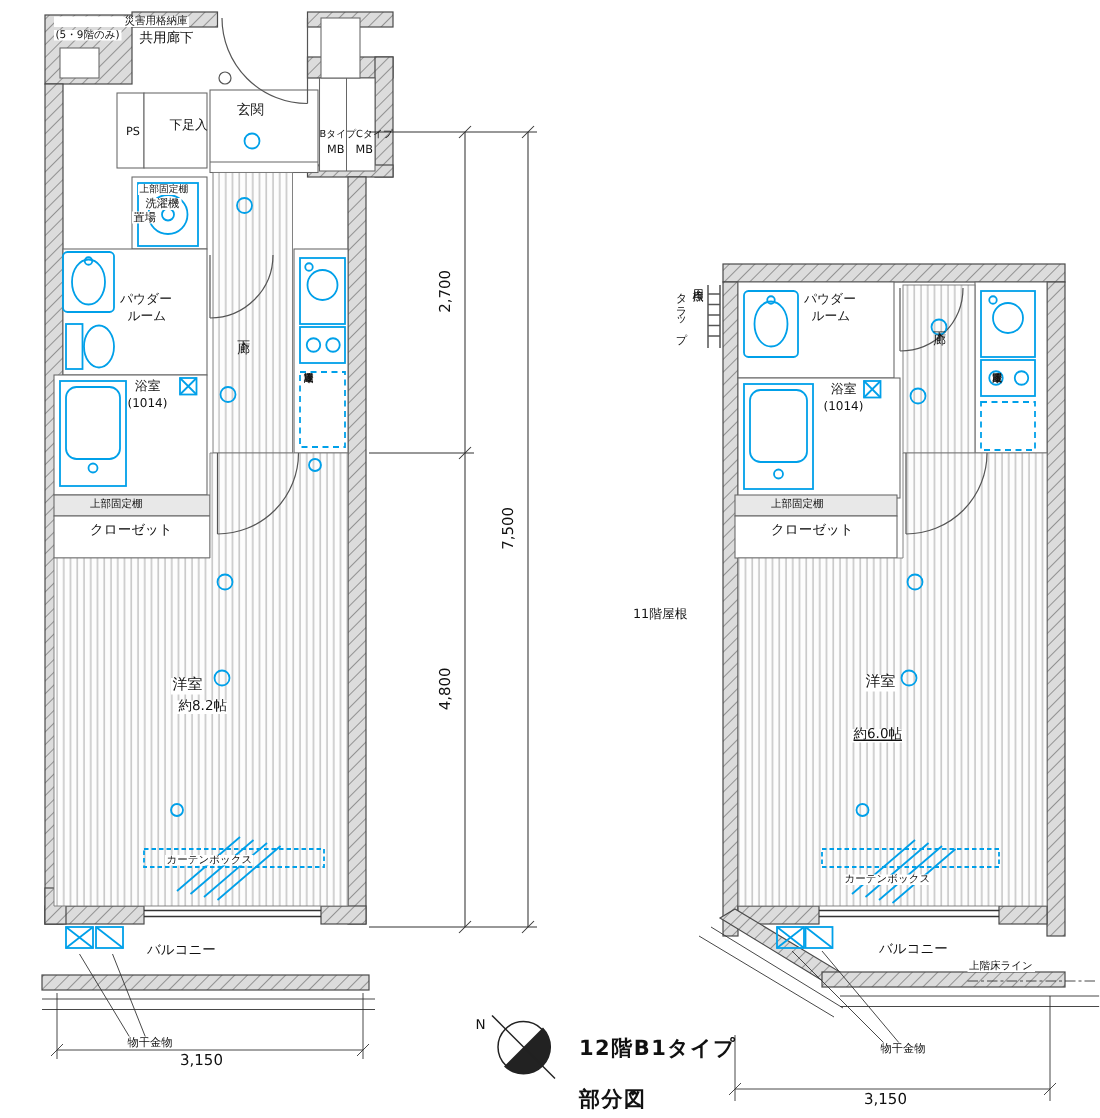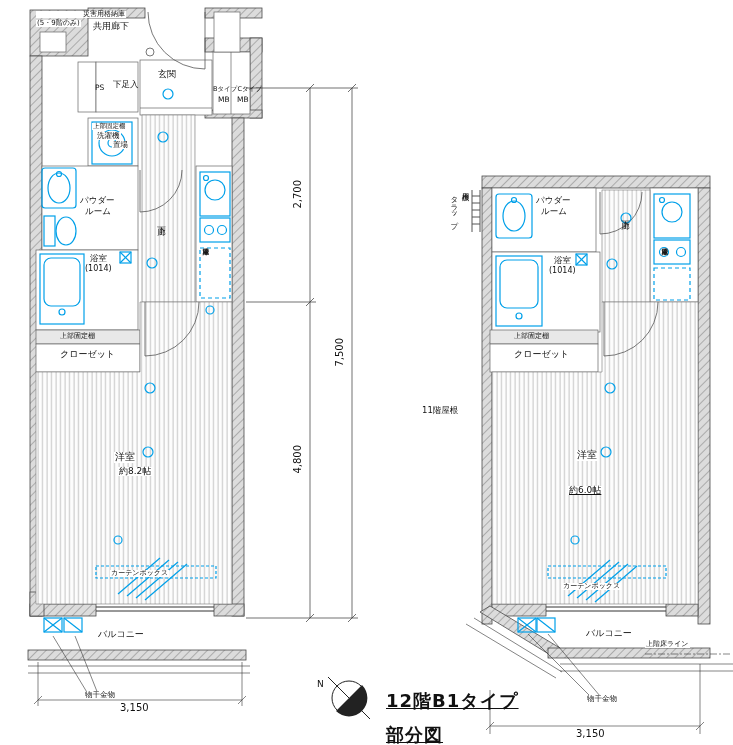--- a/index.html
+++ b/index.html
@@ -2,21 +2,21 @@
 <html><head>
 <meta charset="utf-8">
 <style>
   html,body{margin:0;padding:0;background:#fff;}
   .canvas{position:relative;width:733px;height:745px;background:#ffffff;overflow:hidden;
           font-family:"DejaVu Sans","Liberation Sans",sans-serif;}
   svg{position:absolute;left:0;top:0;}
   .lbl{position:absolute;color:#111;white-space:nowrap;line-height:1.05;}
   .f6{font-size:6.5px}.f7{font-size:7px}.f75{font-size:7.5px}.f8{font-size:8px}
   .f85{font-size:8.5px}.f9{font-size:9px}.f10{font-size:10px}
-  .f13{font-size:18px;font-weight:600;letter-spacing:1px;text-decoration:underline;}
+  .f13{font-size:14px;font-weight:600;letter-spacing:1px;}
   .vtext{writing-mode:vertical-rl;text-orientation:upright;}
   .rot{transform:rotate(-90deg);}
   .bg{background:#fff;padding:0 1px;}
 </style>
 </head>
 <body>
 
 <div class="canvas">
 
 <svg width="733" height="745" viewBox="0 0 733 745">
@@ -246,29 +246,29 @@
     <line x1="700" y1="664" x2="700" y2="734"></line>
     <line x1="490" y1="726" x2="700" y2="726"></line>
     <line x1="486" y1="730" x2="494" y2="722"></line>
     <line x1="696" y1="730" x2="704" y2="722"></line>
   </g>
 </svg>
 
   <div class="lbl f7 bg" style="left:36px;top:11px;padding-left:47px;">災害用格納庫</div>
   <div class="lbl f7 bg" style="left:36px;top:20px;">(5・9階のみ)</div>
   <div class="lbl f9 bg" style="left:92px;top:22px;">共用廊下</div>
-  <div class="lbl f75" style="left:95px;top:84px;">PS</div>
+  <div class="lbl f75" style="left:84px;top:84px;">PS</div>
   <div class="lbl f85" style="left:103px;top:80px;margin-left:10px;">下足入</div>
   <div class="lbl f9" style="left:158px;top:70px;">玄関</div>
   <div class="lbl f6" style="left:213px;top:86px;">BタイプCタイプ</div>
   <div class="lbl f75" style="left:218px;top:96px;">MB</div>
   <div class="lbl f75" style="left:237px;top:96px;">MB</div>
   <div class="lbl f6 bg" style="left:92px;top:123px;">上部固定棚</div>
   <div class="lbl f75 bg" style="left:96px;top:132px;">洗濯機</div>
-  <div class="lbl f75 bg" style="left:112px;top:141px;">置場</div>
+  <div class="lbl f75 bg" style="left:88px;top:141px;">置場</div>
   <div class="lbl f85" style="left:80px;top:196px;">パウダー</div>
   <div class="lbl f85" style="left:85px;top:207px;">ルーム</div>
   <div class="lbl f85 vtext bg" style="left:156px;top:220px;">廊下</div>
   <div class="lbl f85" style="left:90px;top:254px;">浴室</div>
   <div class="lbl f8" style="left:85px;top:265px;">(1014)</div>
   <div class="lbl f6 vtext" style="left:202px;top:243px;">冷蔵庫置場</div>
   <div class="lbl f7" style="left:60px;top:333px;">上部固定棚</div>
   <div class="lbl f9" style="left:60px;top:350px;">クローゼット</div>
   <div class="lbl f10 bg" style="left:114px;top:452px;">洋室</div>
   <div class="lbl f9 bg" style="left:118px;top:467px;">約8.2帖</div>

